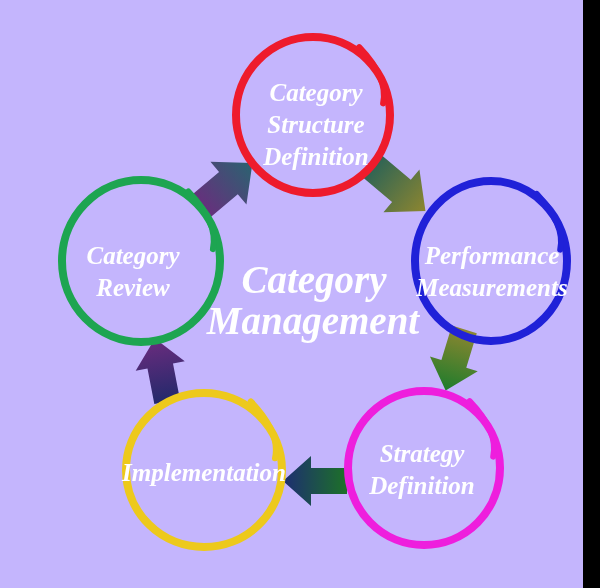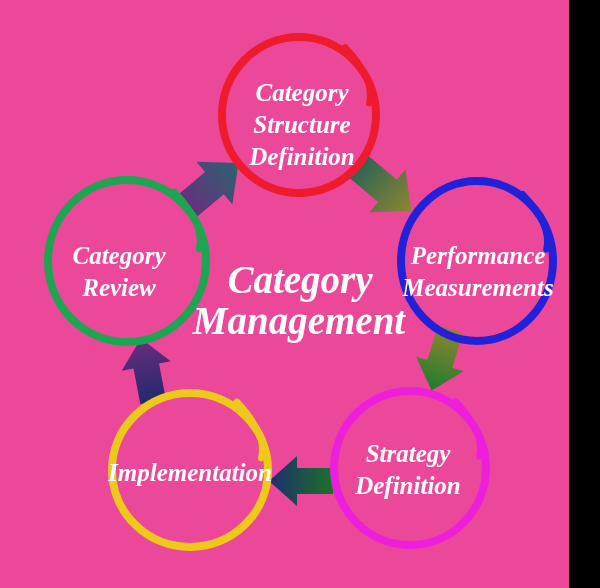--- a/index.html
+++ b/index.html
@@ -1,21 +1,22 @@
 <!DOCTYPE html>
 <html><head>
 <meta charset="utf-8">
 <style>
   html, body { margin: 0; padding: 0; background: #000; }
   .stage {
     position: relative;
     width: 569px;
     height: 588px;
-    background: #ec4899;
+    background: #c4b5fd;
     overflow: hidden;
+    padding-left: 14px;
   }
   svg text {
     fill: #ffffff;
     font-family: "Liberation Serif", "DejaVu Serif", serif;
     font-style: italic;
     font-weight: bold;
     text-anchor: middle;
   }
   .node-label { font-size: 25px; }
   .title-text { font-size: 39px; }

